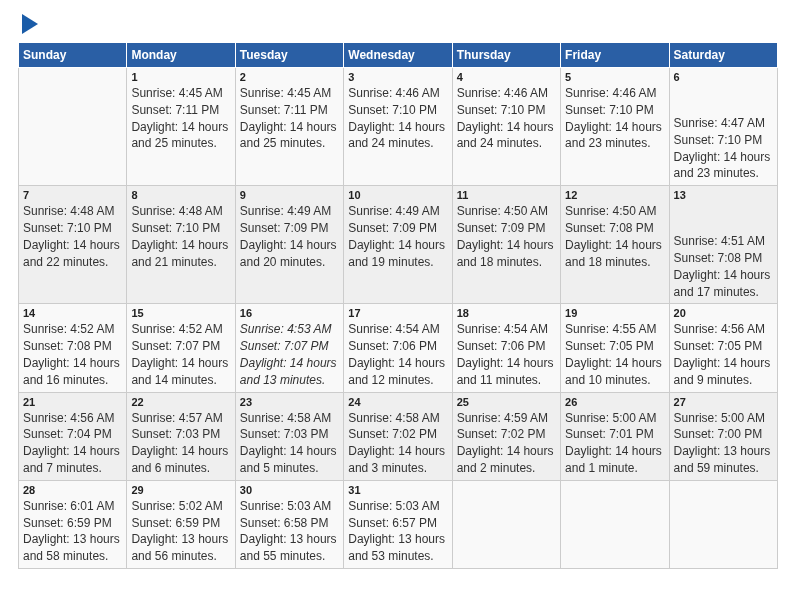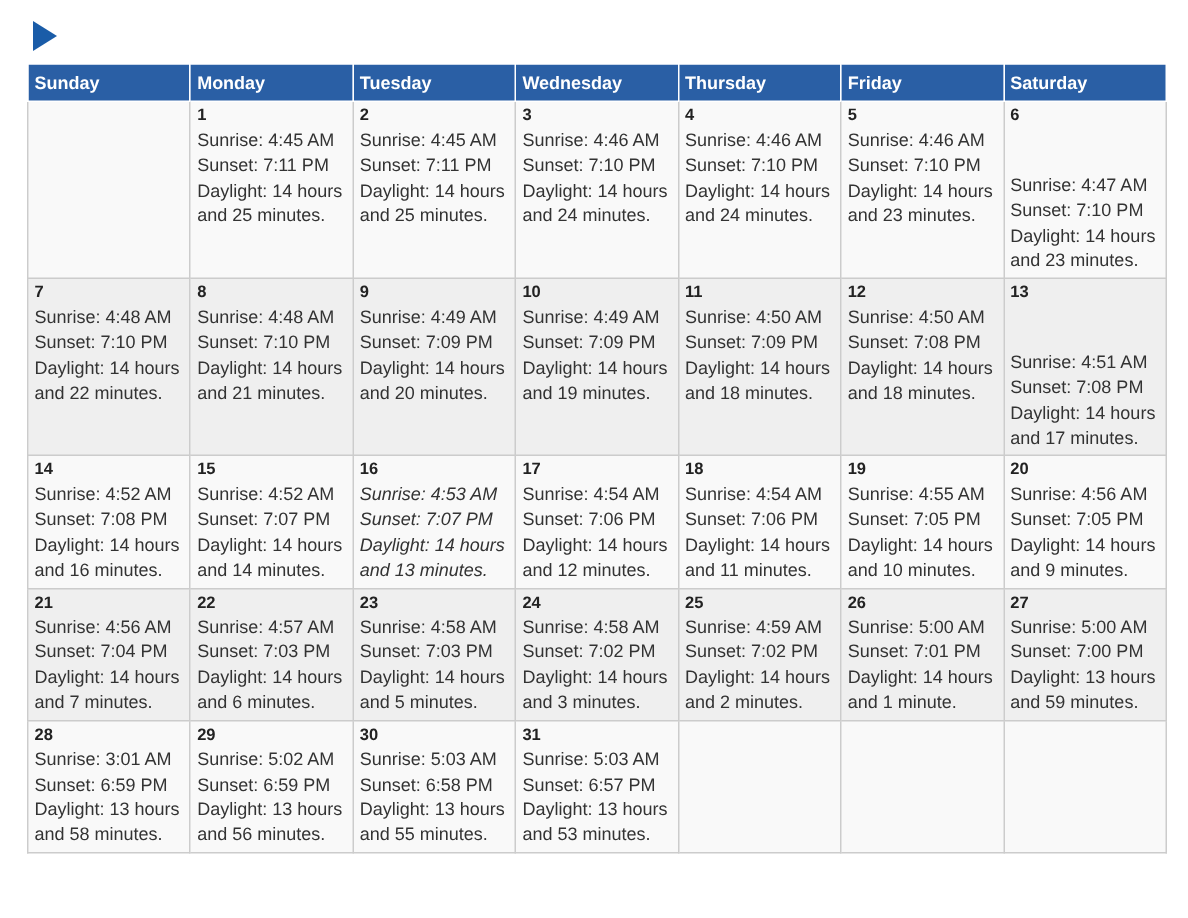--- a/index.html
+++ b/index.html
@@ -331,21 +331,21 @@
             <span class="day-num">27</span>
             <div class="day-info" style="white-space: pre-line;">Sunrise: 5:00 AM
 Sunset: 7:00 PM
 Daylight: 13 hours
 and 59 minutes.</div>
           </td>
         </tr>
         <tr>
           <td>
             <span class="day-num">28</span>
-            <div class="day-info" style="white-space: pre-line;">Sunrise: 3:01 AM
+            <div class="day-info" style="white-space: pre-line;">Sunrise: 6:01 AM
 Sunset: 6:59 PM
 Daylight: 13 hours
 and 58 minutes.</div>
           </td>
           <td>
             <span class="day-num">29</span>
             <div class="day-info" style="white-space: pre-line;">Sunrise: 5:02 AM
 Sunset: 6:59 PM
 Daylight: 13 hours
 and 56 minutes.</div>

